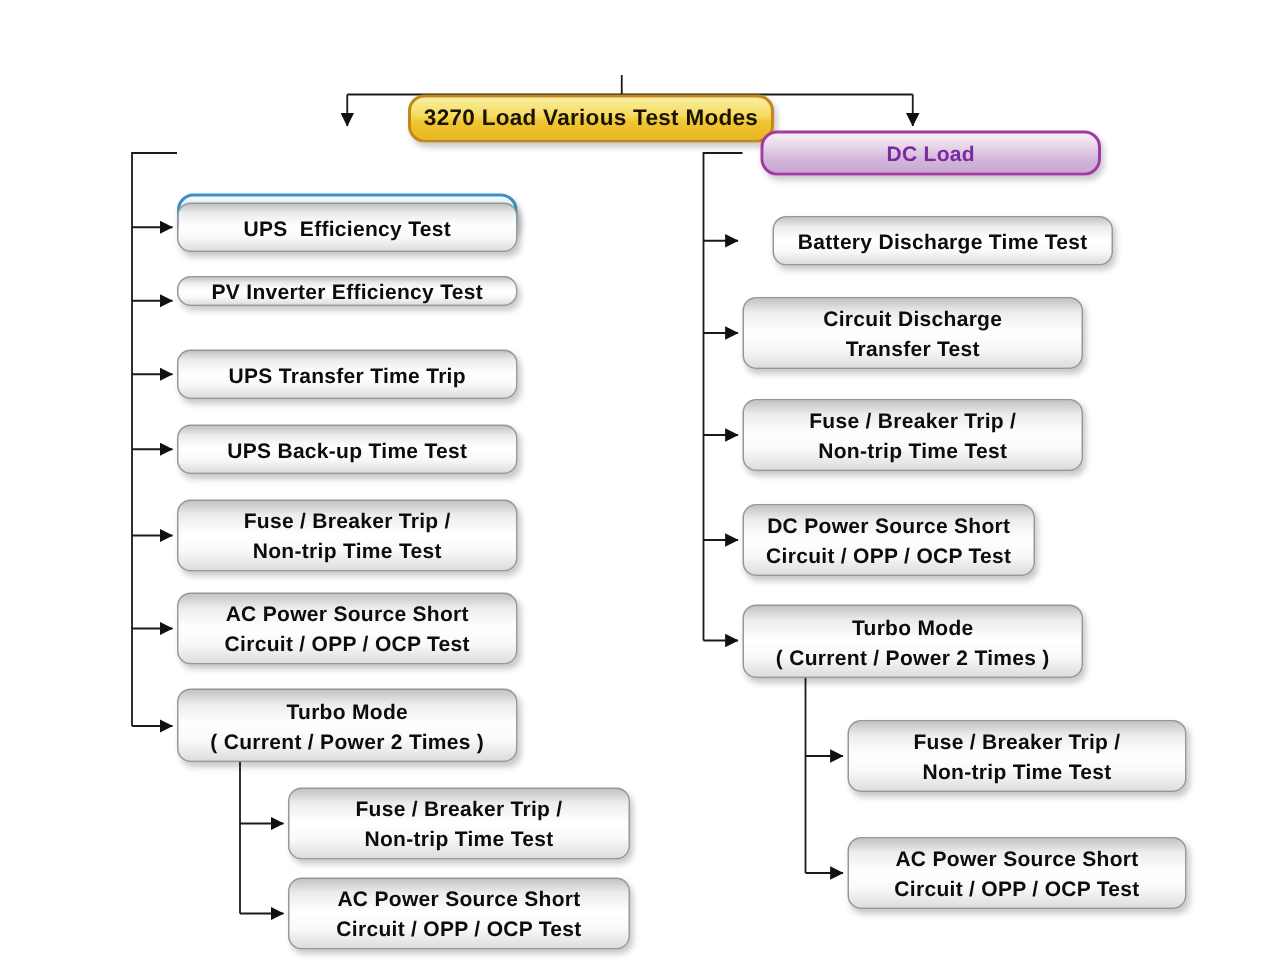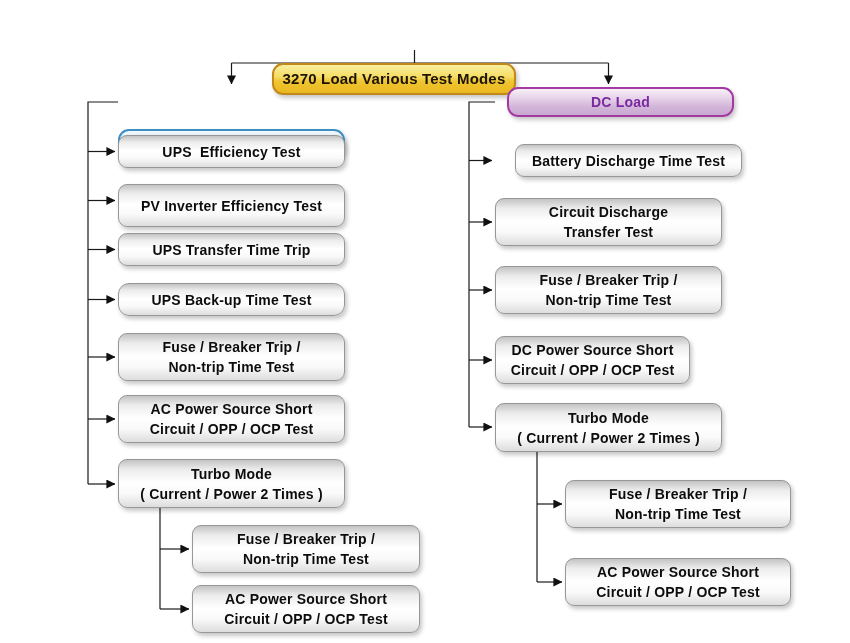--- a/index.html
+++ b/index.html
@@ -82,27 +82,27 @@
   <div class="box ac-box" style="left:118px;top:87px;width:227px;height:30px;">
     <div class="line">AC Load</div>
   </div>
   <div class="box dc-box" style="left:495px;top:87px;width:227px;height:30px;margin-left:12px;">
     <div class="line">DC Load</div>
   </div>
 
   <div class="box node" style="left:118px;top:135px;width:227px;height:33px;">
     <div class="line">UPS  Efficiency Test</div>
   </div>
-  <div class="box node" style="left:118px;top:184px;width:227px;height:43px;">
+  <div class="box node" style="left:118px;top:184px;width:227px;height:20px;">
     <div class="line">PV Inverter Efficiency Test</div>
   </div>
   <div class="box node" style="left:118px;top:233px;width:227px;height:33px;">
     <div class="line">UPS Transfer Time Trip</div>
   </div>
-  <div class="box node" style="left:118px;top:283px;width:227px;height:33px;border-radius:11px;">
+  <div class="box node" style="left:118px;top:283px;width:227px;height:33px;">
     <div class="line">UPS Back-up Time Test</div>
   </div>
   <div class="box node" style="left:118px;top:333px;width:227px;height:48px;">
     <div class="line">Fuse / Breaker Trip /</div>
     <div class="line">Non-trip Time Test</div>
   </div>
   <div class="box node" style="left:118px;top:395px;width:227px;height:48px;">
     <div class="line">AC Power Source Short</div>
     <div class="line">Circuit / OPP / OCP Test</div>
   </div>

